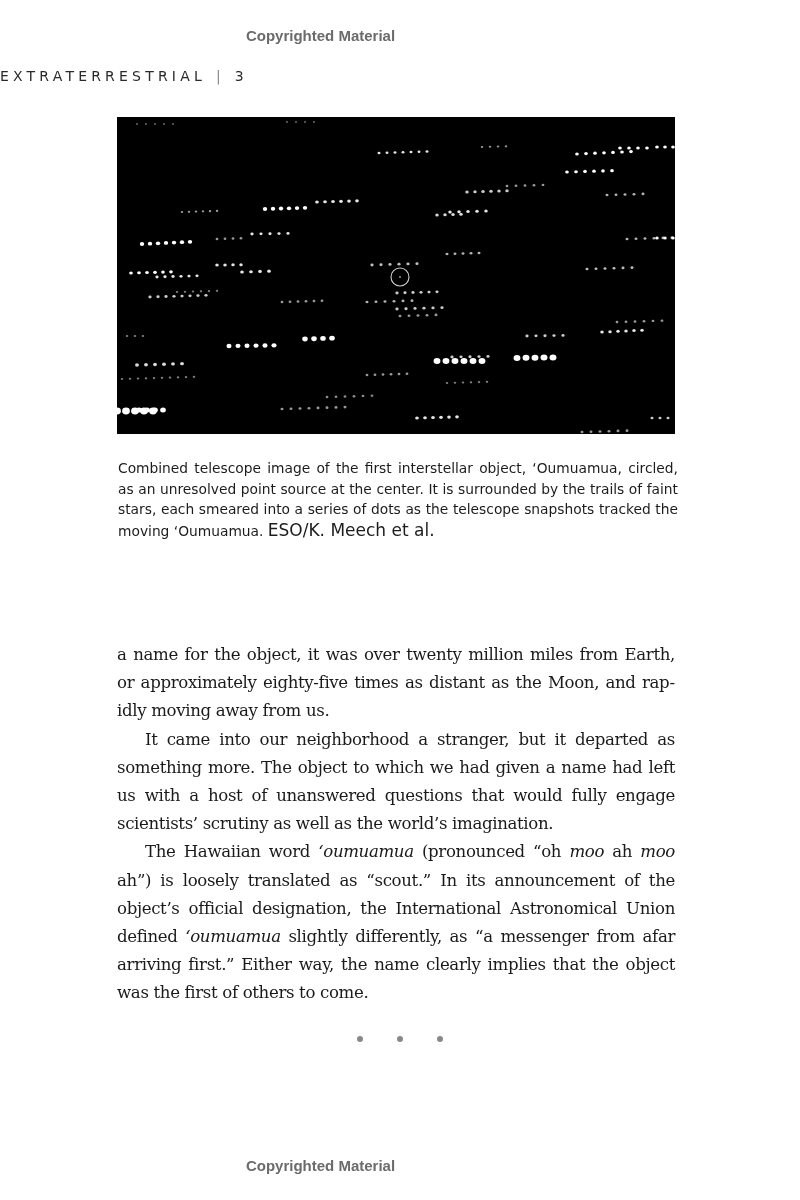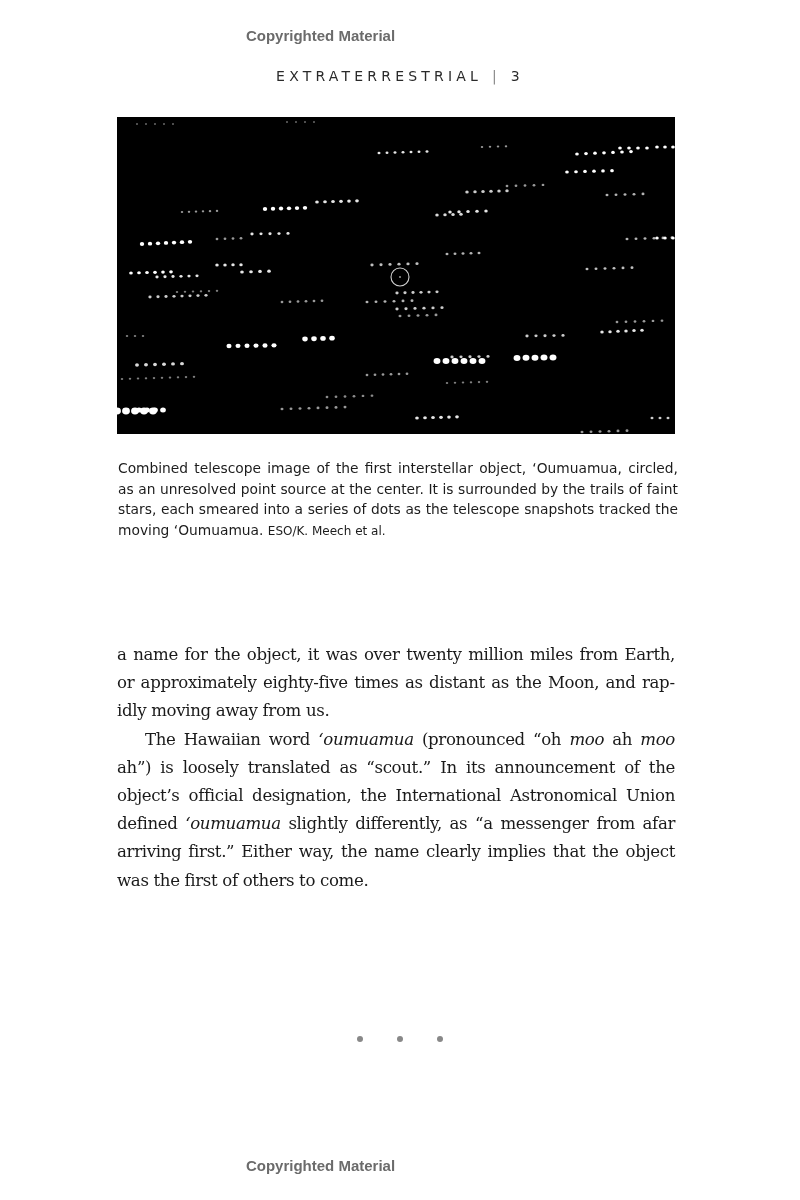--- a/index.html
+++ b/index.html
@@ -5,36 +5,36 @@
   html, body { margin: 0; padding: 0; background: #ffffff; }
   body { width: 800px; height: 1200px; position: relative; overflow: hidden; }
   .watermark {
     position: absolute; left: 0; width: 641px; text-align: center;
     font-family: "Liberation Sans", sans-serif; font-weight: bold;
     font-size: 15px; color: #6b6b6b;
   }
   .wm-top { top: 27px; }
   .wm-bottom { top: 1157px; }
   .running-head {
-    position: absolute; top: 68px; left: 0; width: 800px; text-align: center;
+    position: absolute; top: 68px; left: 0; width: 800px; 
     font-family: "DejaVu Sans", sans-serif; font-size: 14px; color: #2a2a2a;
     letter-spacing: 4.2px;
   }
   .running-head .sep { margin: 0 14px 0 10px; color: #888; letter-spacing: 0; }
   .figure {
     position: absolute; left: 117px; top: 117px; width: 558px; height: 317px;
     background: #000; overflow: hidden;
   }
   .figure svg { display: block; }
   .caption {
     position: absolute; left: 118px; top: 458px; width: 560px;
     font-family: "DejaVu Sans", sans-serif; font-size: 13.8px; line-height: 20.5px;
     color: #1c1c1c; text-align: justify; text-align-last: left;
   }
-  .caption .credit { font-size: 12px; }
+  .caption .credit { font-size: 17px; }
   .body-text {
     position: absolute; left: 117px; top: 621px; width: 558px;
     font-family: "DejaVu Serif", serif; font-size: 16.6px; line-height: 28.2px;
     color: #1a1a1a; text-align: justify; letter-spacing: -0.35px; margin-top: 20px;
   }
   .body-text p { margin: 0; }
   .body-text p.indent { text-indent: 28px; }
   .body-text p.last-left { text-align-last: left; }
   .body-text em { }
   .section-break {
@@ -366,20 +366,21 @@
     </svg>
 </div>
 
 <div class="caption">
   <span>Combined telescope image of the first interstellar object, ‘Oumuamua, circled, as an unresolved point source at the center. It is surrounded by the trails of faint stars, each smeared into a series of dots as the tele­scope snapshots tracked the moving ‘Oumuamua.</span>
   <span class="credit">ESO/K. Meech et al.</span>
 </div>
 
 <div class="body-text">
   <p>a name for the object, it was over twenty million miles from Earth, or approximately eighty-five times as distant as the Moon, and rap­idly moving away from us.</p>
+  <p class="indent">It came into our neighborhood a stranger, but it departed as something more. The object to which we had given a name had left us with a host of unanswered questions that would fully engage scientists’ scrutiny as well as the world’s imagination.</p>
   <p class="indent last-left"><span>The Hawaiian word </span><em>‘oumuamua</em><span> (pronounced “oh </span><em>moo</em><span> ah </span><em>moo</em><span> ah”) is loosely translated as “scout.” In its announcement of the object’s official designation, the International Astronomical Union defined </span><em>‘oumuamua</em><span> slightly differently, as “a messenger from afar arriving first.” Either way, the name clearly implies that the object was the first of others to come.</span></p>
 </div>
 
 <div class="section-break">
   <span></span><span></span><span></span>
 </div>
 
 <div class="watermark wm-bottom">Copyrighted Material</div>
 
 </body></html>

